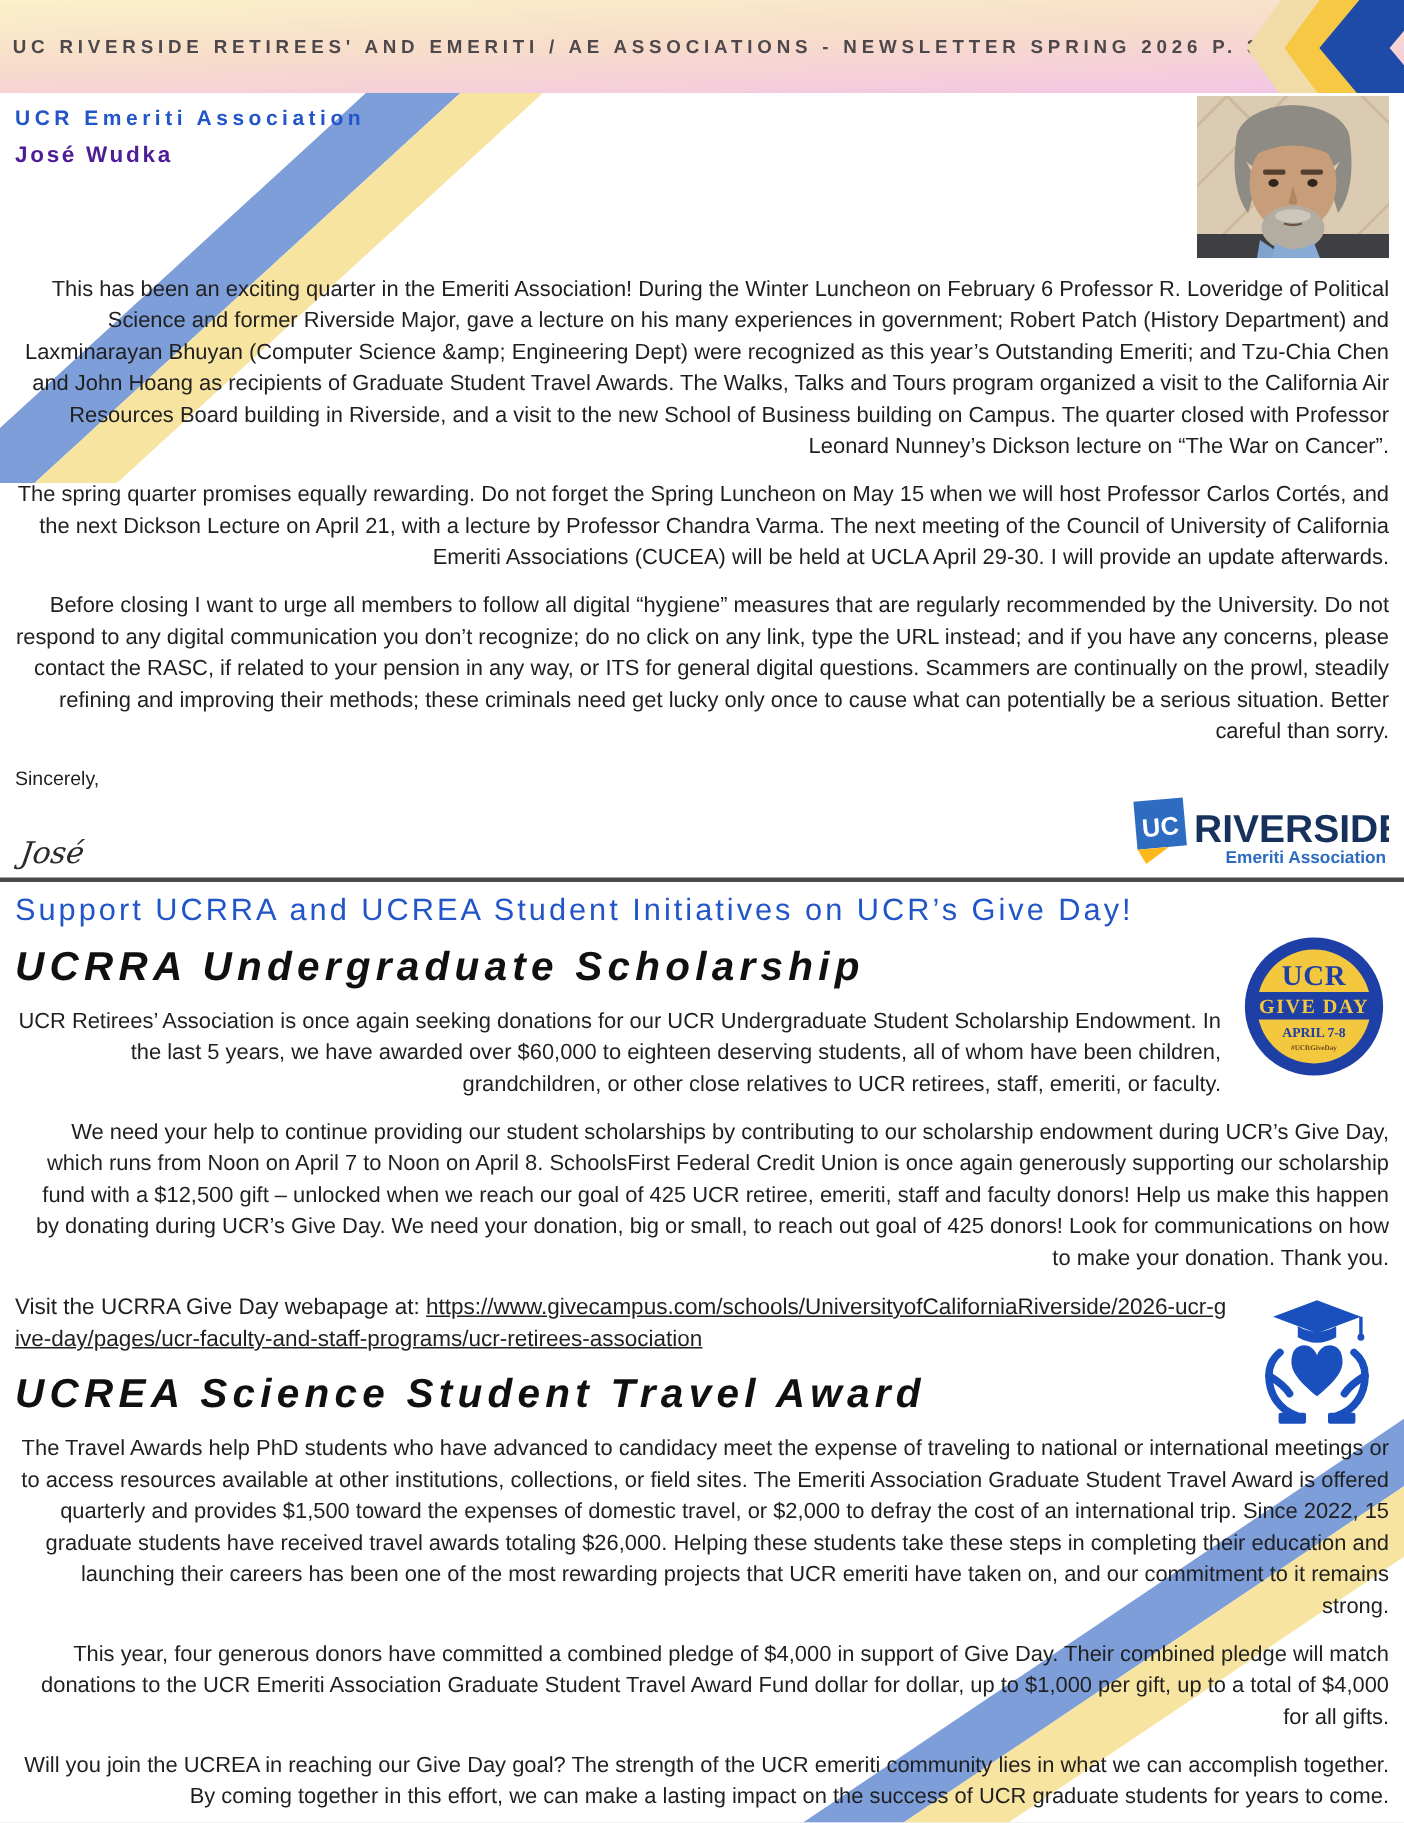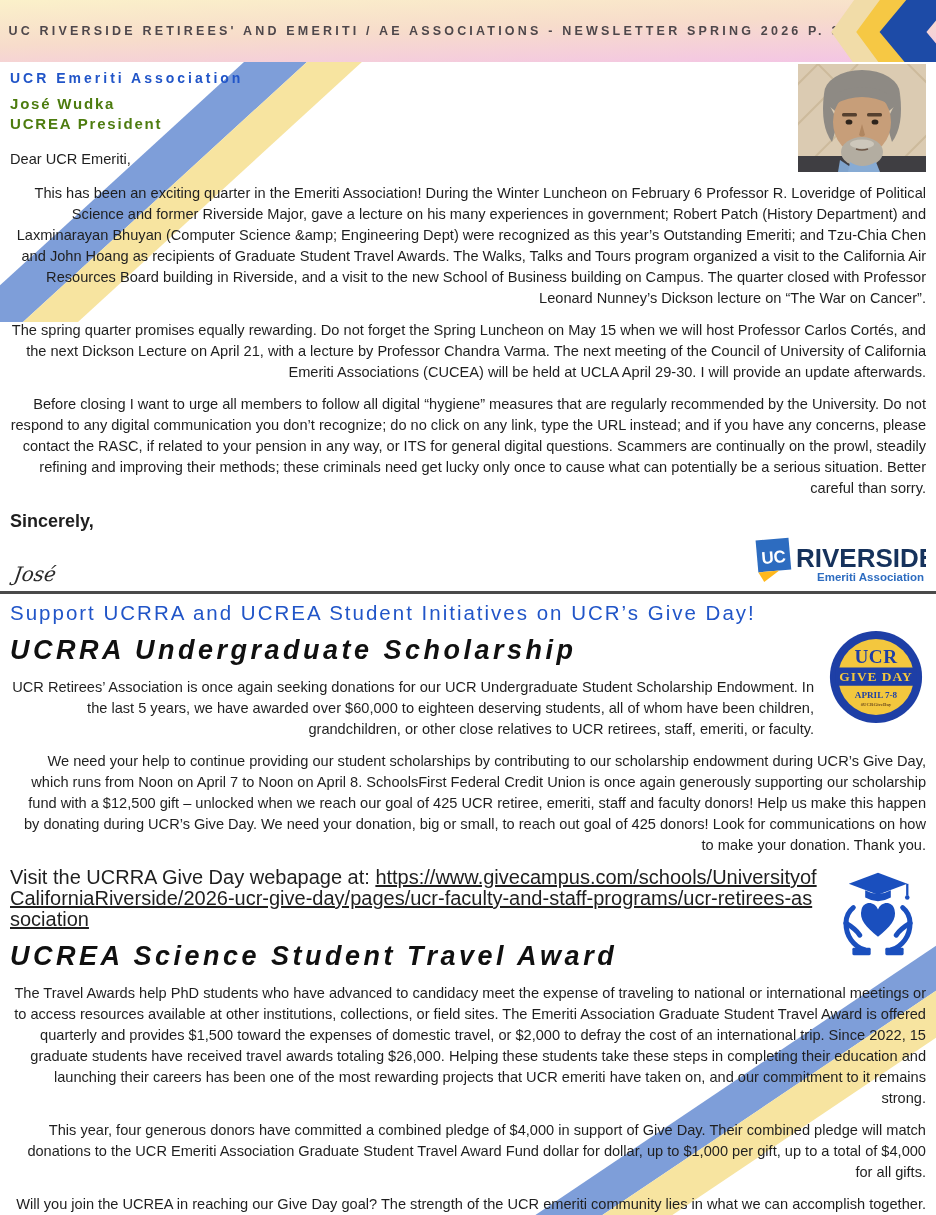--- a/index.html
+++ b/index.html
@@ -30,29 +30,29 @@
   .content { position:relative; z-index:1; padding:66px 10px 0 10px; }
 
   .letter-head { display:flex; align-items:flex-start; }
   .letter-head-left { flex:1; }
   h1.page-title {
     margin:4px 0 8px 0; font-size:14px; font-weight:bold;
     letter-spacing:3px; color:#2155C8;
   }
   .author-name, .author-role {
     font-size:15px; font-weight:bold; letter-spacing:1.8px;
-    line-height:20px; color:#4d7c0f;
+    line-height:20px; color:#4c1d95;
   }
   p.salutation { margin:17px 0 0 0; font-size:14.6px; }
 
   .photo { width:128px; height:108px; margin:-2px 0 0 12px; flex:0 0 auto; }
 
   p.body { font-size:14.6px; line-height:21px; margin:11px 0;text-align:right; }
 
-  p.closing { margin:12px 0 0 0; font-size:18px;font-weight:bold; }
+  p.closing { margin:12px 0 0 0; font-size:13px; }
   .sig-row { display:flex; justify-content:space-between; align-items:flex-end; margin-top:2px; }
   .signature {
     font-family:"DejaVu Serif", serif; font-style:italic;
     font-size:20px; color:#2a2a2a; transform:skewX(-8deg); padding-left:4px;
   }
   .logo { width:172px; height:52px; }
 
   .divider { border-top:3px solid #4a4a4a; margin:5px -10px 2px -10px; }
 
   h2.giveday-heading {
@@ -60,21 +60,21 @@
     letter-spacing:2px; color:#2155C8; white-space:nowrap;
   }
   h3.section-heading {
     margin:10px 0 4px 0; font-size:27px; font-weight:bold; font-style:italic;
     letter-spacing:3.5px; color:#101010;
   }
 
   .badge-float { float:right; width:100px; height:96px; margin:2px 0 4px 12px;font-family:Liberation Serif, serif; }
   .hands-float { float:right; width:92px; height:86px; margin:4px 2px 2px 14px; }
 
-  p.linkline { font-size:20px; line-height:21px; margin:11px 0; }
+  p.linkline { font-size:15px; line-height:21px; margin:11px 0; }
   a.doclink { color:#1f1f1f; text-decoration:underline; word-break:break-all; }
 </style>
 </head>
 <body>
 
 <div class="page">
 
   <svg class="ribbons" width="936" height="1215" viewBox="0 0 936 1215">
     <polygon points="257,50 320,50 23,322 -40,322" fill="#7E9ED9"></polygon>
     <polygon points="320,50 375,50 78,322 23,322" fill="#F7E4A0"></polygon>
@@ -90,22 +90,20 @@
       <polyline points="938,-10 903,32 938,74" fill="none" stroke="#1D4BA7" stroke-width="36"></polyline>
     </svg>
   </header>
 
   <div class="content">
 
     <div class="letter-head">
       <div class="letter-head-left">
         <h1 class="page-title">UCR Emeriti Association</h1>
         <div class="author-name">José Wudka</div>
-        <div class="author-role">UCREA President</div>
-        <p class="salutation">Dear UCR Emeriti,</p>
       </div>
       <div class="photo">
         <svg width="128" height="108" viewBox="0 0 128 108">
           <rect width="128" height="108" fill="#dbcbb2"></rect>
           <g stroke="#cab797" stroke-width="2" opacity="0.8">
             <line x1="-10" y1="30" x2="40" y2="-20"></line>
               <line x1="-10" y1="70" x2="60" y2="0"></line>
             <line x1="90" y1="110" x2="140" y2="60"></line>
               <line x1="0" y1="110" x2="50" y2="60"></line>
             <line x1="100" y1="-10" x2="140" y2="30"></line>

